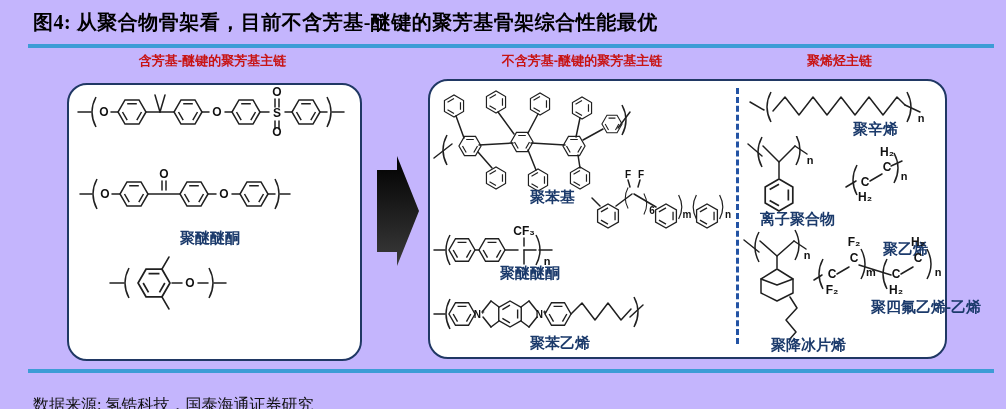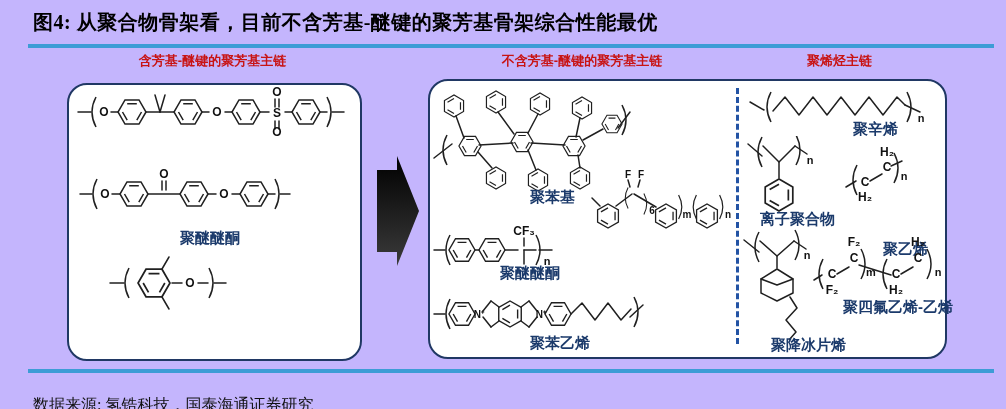--- a/index.html
+++ b/index.html
@@ -292,21 +292,21 @@
     <text x="42" y="28">C</text>
     <text x="20" y="44">C</text>
     <text x="20" y="60">F₂</text>
     <text x="59" y="42" class="sub">m</text>
     <text x="106" y="12">H₂</text>
     <text x="106" y="28">C</text>
     <text x="84" y="44">C</text>
     <text x="84" y="60">H₂</text>
     <text x="126" y="42" class="sub">n</text>
   </svg>
-  <div class="slabel" style="left:808px;top:298px;width:145px;">聚四氟乙烯-乙烯</div>
+  <div class="slabel" style="left:836px;top:298px;width:145px;">聚四氟乙烯-乙烯</div>
 
   <svg class="struct" style="left:740px;top:228px;" width="90" height="112">
     <g>
       <line x1="4" y1="12" x2="19" y2="24"></line>
         <use href="#lbr" x="16" y="19"></use>
       <polyline points="20,13 37,28 54,13"></polyline>
       <use href="#rbr" x="58" y="17"></use>
         <line x1="54" y1="13" x2="66" y2="21"></line>
       <line x1="37" y1="28" x2="37" y2="40"></line>
       <path d="M21 51 L37 41 L53 51 L53 65 L37 73 L21 65 Z"></path>

